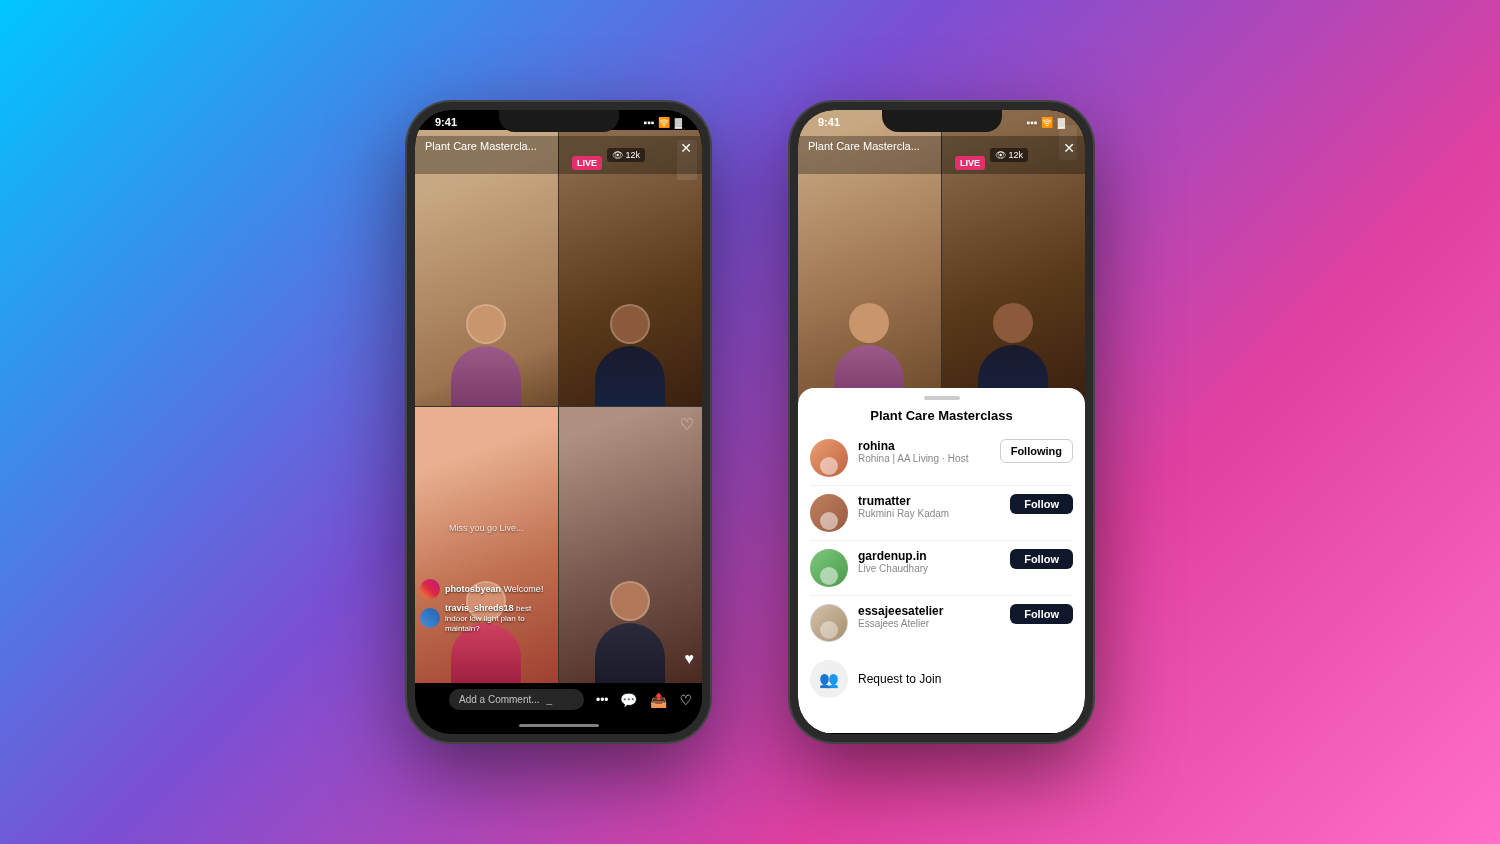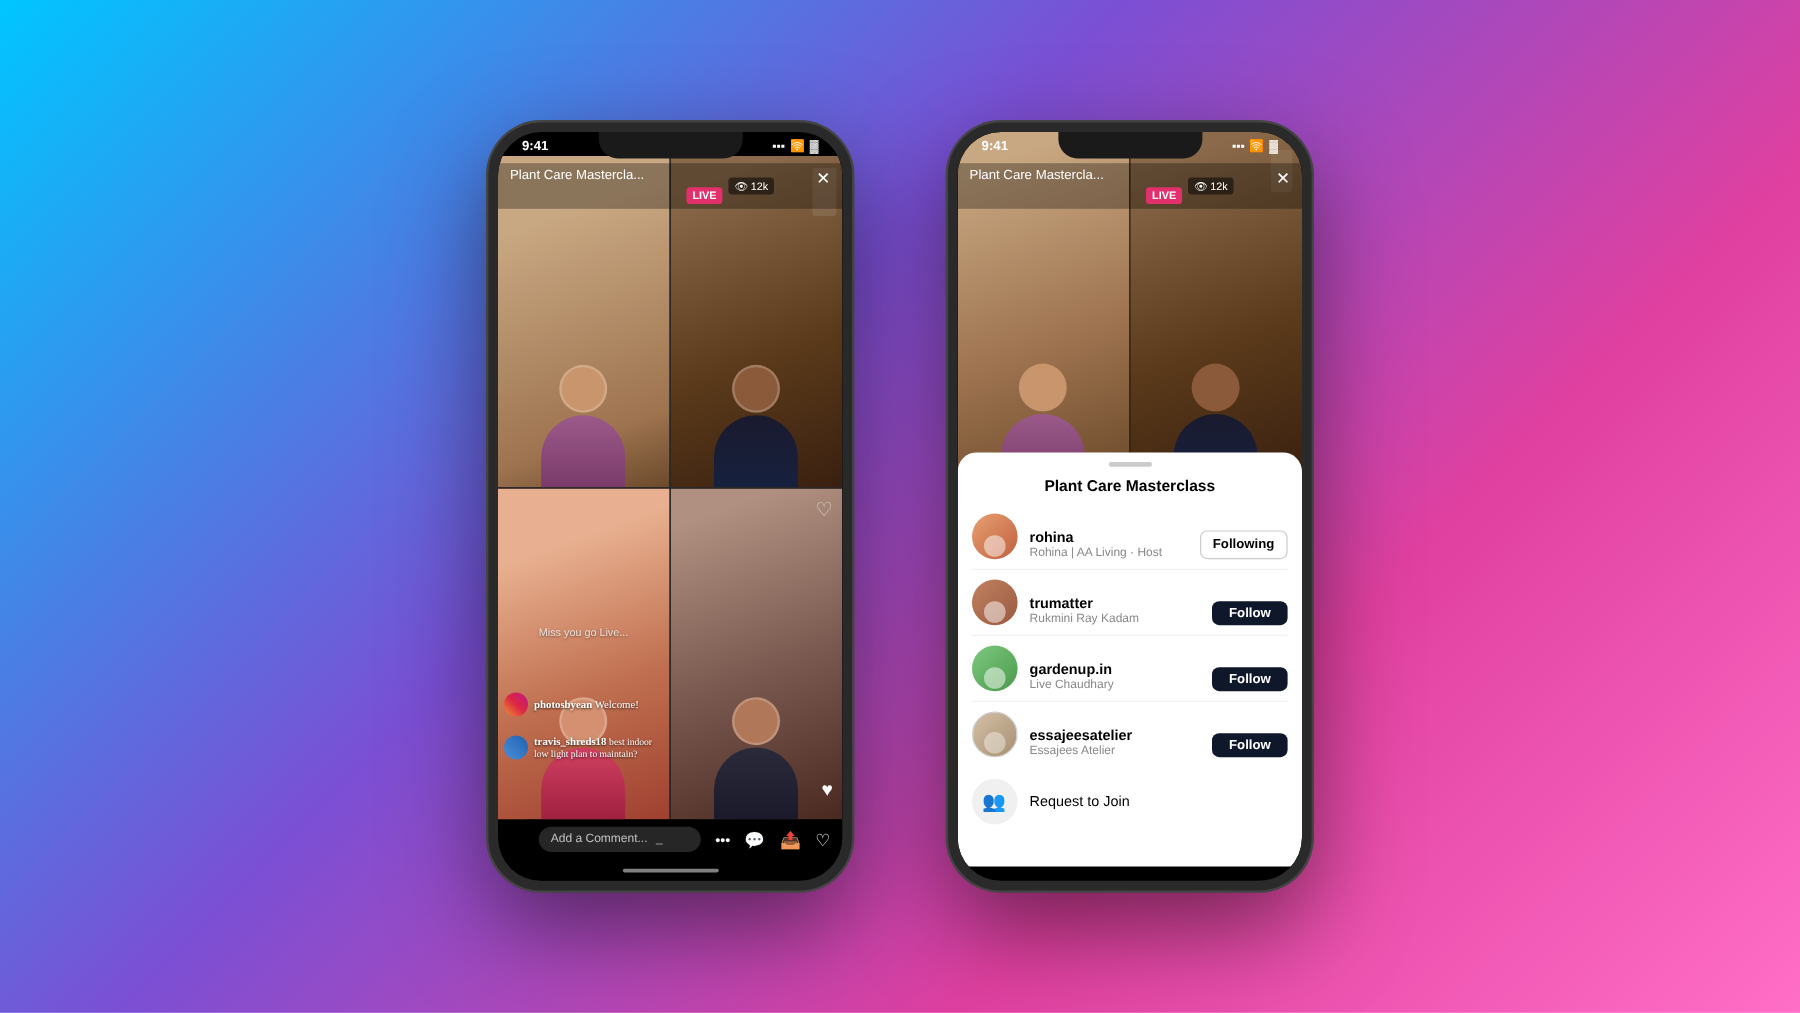--- a/index.html
+++ b/index.html
@@ -168,23 +168,22 @@
     }
 
     
     .comments-overlay {
       position: absolute;
       bottom: 50px;
       left: 5px;
       right: 5px;
       display: flex;
       flex-direction: column;
-      gap: 16px;
+      gap: 4px;
       z-index: 30;
-      font-family: Liberation Serif, serif;
     }
     .comment-row {
       display: flex;
       align-items: center;
       gap: 5px;
     }
     .comment-avatar {
       width: 20px;
       height: 20px;
       border-radius: 50%;
@@ -271,21 +270,21 @@
     .home-bar {
       width: 80px;
       height: 3px;
       background: rgba(255,255,255,0.5);
       border-radius: 2px;
     }
 
     
     .panel-sheet {
       position: absolute;
-      bottom: 12px;
+      bottom: 1px;
       left: 0; right: 0;
       height: 345px;
       background: #fff;
       border-radius: 16px 16px 0 0;
       z-index: 40;
       overflow: hidden;
     }
     .panel-handle {
       width: 36px;
       height: 4px;
@@ -298,21 +297,21 @@
       font-size: 13px;
       font-weight: 600;
       color: #000;
       padding: 4px 0 8px;
     }
     .panel-list {
       padding: 0 12px;
     }
     .panel-item {
       display: flex;
-      align-items: flex-end;
+      align-items: flex-start;
       padding: 8px 0;
       border-bottom: 1px solid #f0f0f0;
       gap: 10px;
     }
     .panel-item:last-child { border-bottom: none; }
     .panel-avatar {
       width: 38px;
       height: 38px;
       border-radius: 50%;
       background: linear-gradient(45deg, #f09433, #e6683c, #dc2743, #cc2366, #bc1888);

